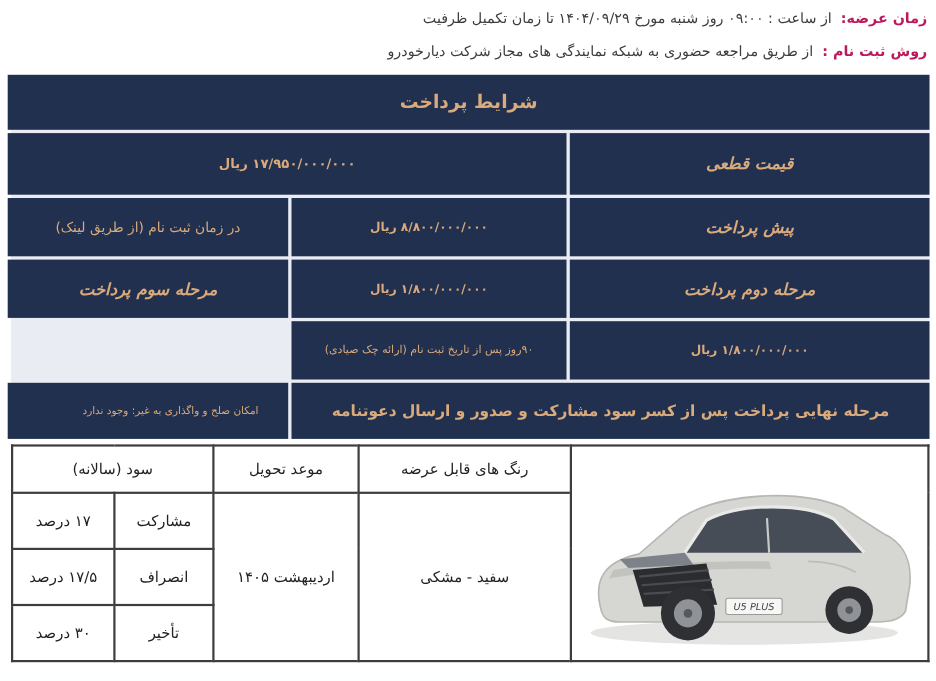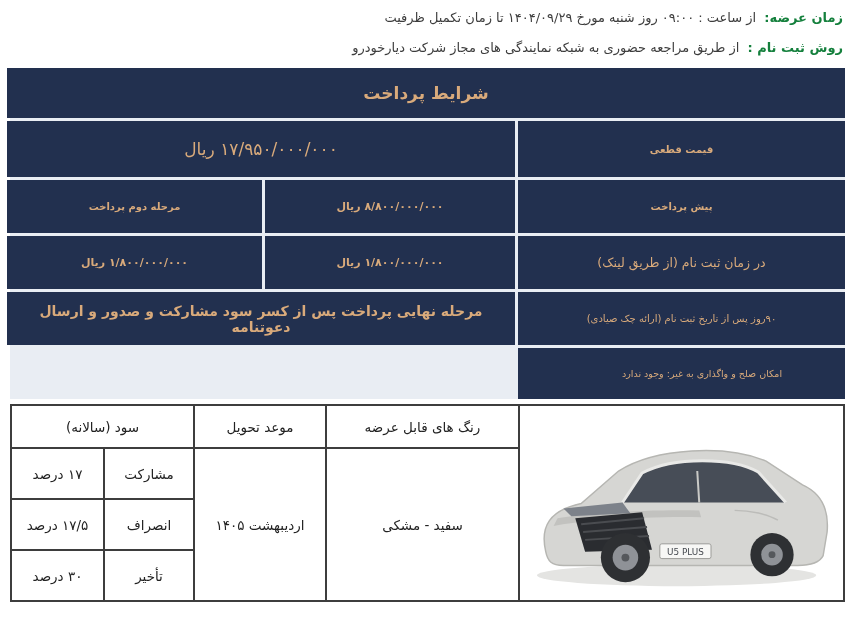--- a/index.html
+++ b/index.html
@@ -3,57 +3,57 @@
 <meta charset="utf-8">
 <style>
   html,body{margin:0;padding:0;}
   body{
     width:851px;height:619px;position:relative;background:#ffffff;
     font-family:"DejaVu Sans",sans-serif;overflow:hidden;
   }
   
   .top-lines{position:absolute;top:8px;right:8px;direction:rtl;text-align:right;color:#3d3d3d;}
   .top-line{font-size:13px;line-height:19px;margin-bottom:11px;white-space:nowrap;}
-  .top-line b{color:#15803d;font-weight:bold;margin-left:4px;}
+  .top-line b{color:#be185d;font-weight:bold;margin-left:4px;}
   
   .pay-grid{
     position:absolute;left:10px;top:68px;width:835px;
     display:grid;direction:rtl;
     grid-template-columns:327px 250px 255px;
     grid-template-rows:50px 56px 53px 53px 53px 51px;
     gap:3px;background:#e9edf3;
   }
   .c{
     background:#22304f;color:#d9aa7b;
     display:flex;align-items:center;justify-content:center;
     text-align:center;padding:2px 6px;box-sizing:border-box;
   }
   .span2{grid-column:span 2;}
   .span3{grid-column:1 / -1;}
   .t-title{font-size:17px;font-weight:bold;}
-  .t-label{font-size:10px;font-weight:600;}
-  .t-price{font-size:17px;font-weight:normal;}
+  .t-label{font-size:15px;font-weight:600;font-style:italic;}
+  .t-price{font-size:12px;font-weight:bold;}
   .t-amount{font-size:11px;font-weight:600;}
   .t-cond{font-size:12.5px;}
   .t-cond-sm{font-size:10px;}
   .t-final{font-size:14px;font-weight:bold;}
   .t-note{font-size:9.5px;padding-left:47px;}
   
   table.detail{
     position:absolute;left:10px;top:404px;width:835px;
     border-collapse:collapse;direction:rtl;table-layout:fixed;
     background:#ffffff;color:#222222;
   }
   table.detail th,table.detail td{
     border:2px solid #3d3d3d;text-align:center;vertical-align:middle;
     font-size:13.5px;font-weight:normal;padding:0 4px;box-sizing:border-box;
   }
   tr.hdr{height:43px;}
   tr.r{height:51px;}
-  td.car-cell{padding:2px;background:#ffffff;}
+  td.car-cell{padding:2px;background:#ffffff;font-style:italic;}
   .car-wrap{width:100%;height:100%;display:flex;align-items:center;justify-content:center;}
 </style>
 </head>
 <body>
 
 <div class="top-lines">
   <div class="top-line">
     <b>زمان عرضه:</b>
     <span>از ساعت : ۰۹:۰۰  روز شنبه مورخ  ۱۴۰۴/۰۹/۲۹ تا زمان تکمیل ظرفیت</span>
   </div>
@@ -64,25 +64,26 @@
 </div>
 
 <div class="pay-grid">
   <div class="c t-title span3">شرایط پرداخت</div>
 
   <div class="c t-label">قیمت قطعی</div>
   <div class="c t-price span2">۱۷/۹۵۰/۰۰۰/۰۰۰ ریال</div>
 
   <div class="c t-label">پیش پرداخت</div>
   <div class="c t-amount">۸/۸۰۰/۰۰۰/۰۰۰ ریال</div>
+  <div class="c t-cond">در زمان ثبت نام (از طریق لینک)</div>
+
   <div class="c t-label">مرحله دوم پرداخت</div>
-
-  <div class="c t-cond">در زمان ثبت نام (از طریق لینک)</div>
   <div class="c t-amount">۱/۸۰۰/۰۰۰/۰۰۰ ریال</div>
 
+  <div class="c t-label">مرحله سوم پرداخت</div>
   <div class="c t-amount">۱/۸۰۰/۰۰۰/۰۰۰ ریال</div>
   <div class="c t-cond-sm">۹۰روز پس از تاریخ ثبت نام (ارائه چک صیادی)</div>
 
   <div class="c t-final span2">مرحله نهایی پرداخت پس از کسر سود مشارکت و صدور و ارسال  دعوتنامه</div>
   <div class="c t-note">امکان صلح و واگذاری به غیر: وجود ندارد</div>
 </div>
 
 <table class="detail">
   <colgroup>
     <col style="width:325px">

